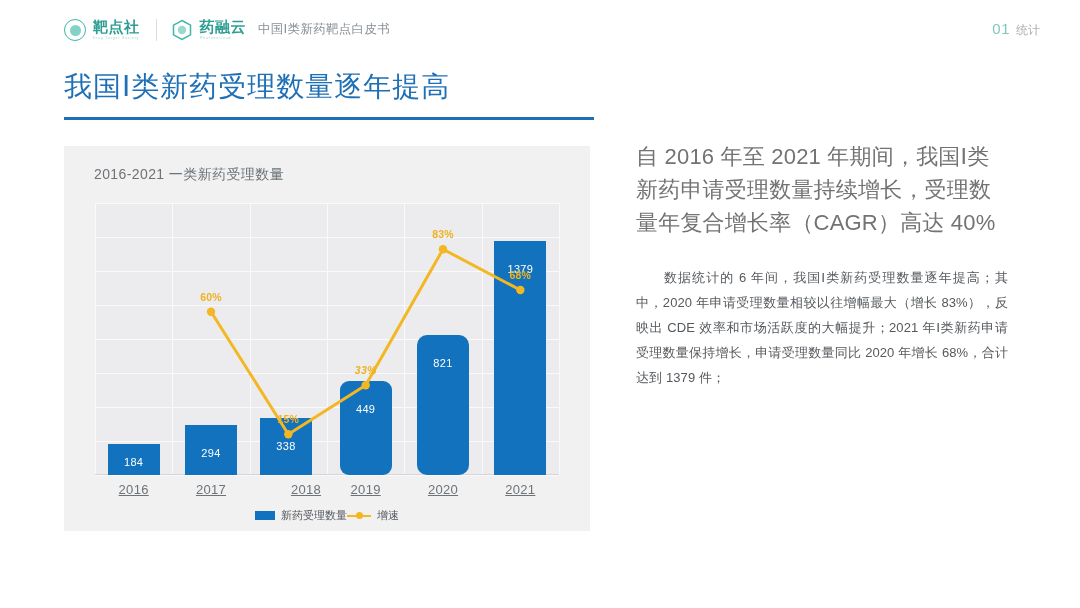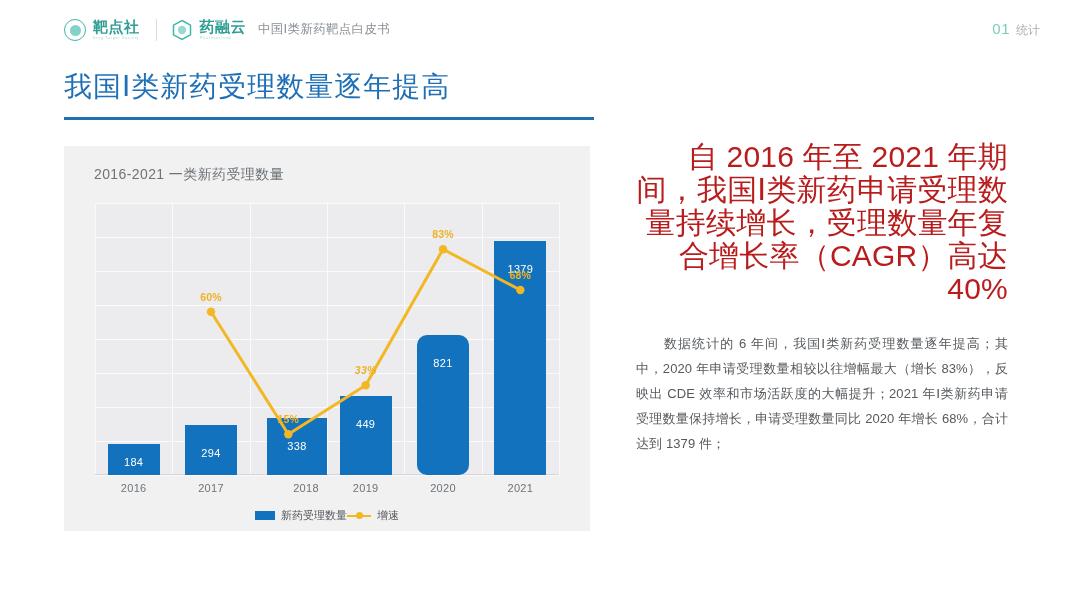--- a/index.html
+++ b/index.html
@@ -203,24 +203,25 @@
   }
 
   .x-labels {
     position: absolute;
     left: 31px; top: 336px;
     width: 464px;
     height: 20px;
   }
   .x-label {
     position: absolute;
-    font-size: 11px;
+    font-size: 13px;
     color: #6d7377;
     transform: translateX(-50%);
     letter-spacing: .3px;
+    text-decoration: underline;
   }
 
   .legend {
     position: absolute;
     left: 0; top: 362px;
     width: 526px;
     display: flex;
     justify-content: center;
     align-items: center;
   }
@@ -254,26 +255,25 @@
     background: #f2b723;
   }
 
   
   .text-panel {
     position: absolute;
     left: 636px; top: 140px;
     width: 372px;
   }
   .lead {
-    font-size: 30px;
+    font-size: 22px;
     line-height: 33px;
-    color: #b91c1c;
+    color: #737373;
     letter-spacing: .2px;
     font-weight: normal;
-    text-align: right;
   }
   .body-copy {
     margin-top: 26px;
     font-size: 13px;
     line-height: 25px;
     color: #55595d;
     text-indent: 28px;
     text-align: justify;
     letter-spacing: .1px;
   }
@@ -341,24 +341,24 @@
     </div>
   <div class="axis-line"></div>
 
   <div class="bars" id="bars">
       <div class="bar" style="left: 12.6667px; width: 52px; height: 31.28px;">
         <div class="bar-label" style="top: 12px;">184</div>
       </div>
       <div class="bar" style="left: 90px; width: 52px; height: 49.98px;">
         <div class="bar-label" style="top: 22px;">294</div>
       </div>
-      <div class="bar" style="left: 172px; width: 60px; height: 57.46px;">
+      <div class="bar" style="left: 165px; width: 52px; height: 57.46px;">
         <div class="bar-label" style="top: 22px;">338</div>
       </div>
-      <div class="bar" style="left: 244.667px; width: 52px; height: 79px;">
+      <div class="bar" style="left: 244.667px; width: 52px; height: 94px; border-radius: 9px;">
         <div class="bar-label" style="top: 22px;">449</div>
       </div>
       <div class="bar" style="left: 322px; width: 52px; height: 139.57px; border-radius: 10px;">
         <div class="bar-label" style="top: 22px;">821</div>
       </div>
       <div class="bar" style="left: 399.333px; width: 52px; height: 234.43px;">
         <div class="bar-label" style="top: 22px;">1379</div>
       </div>
     </div>
 

